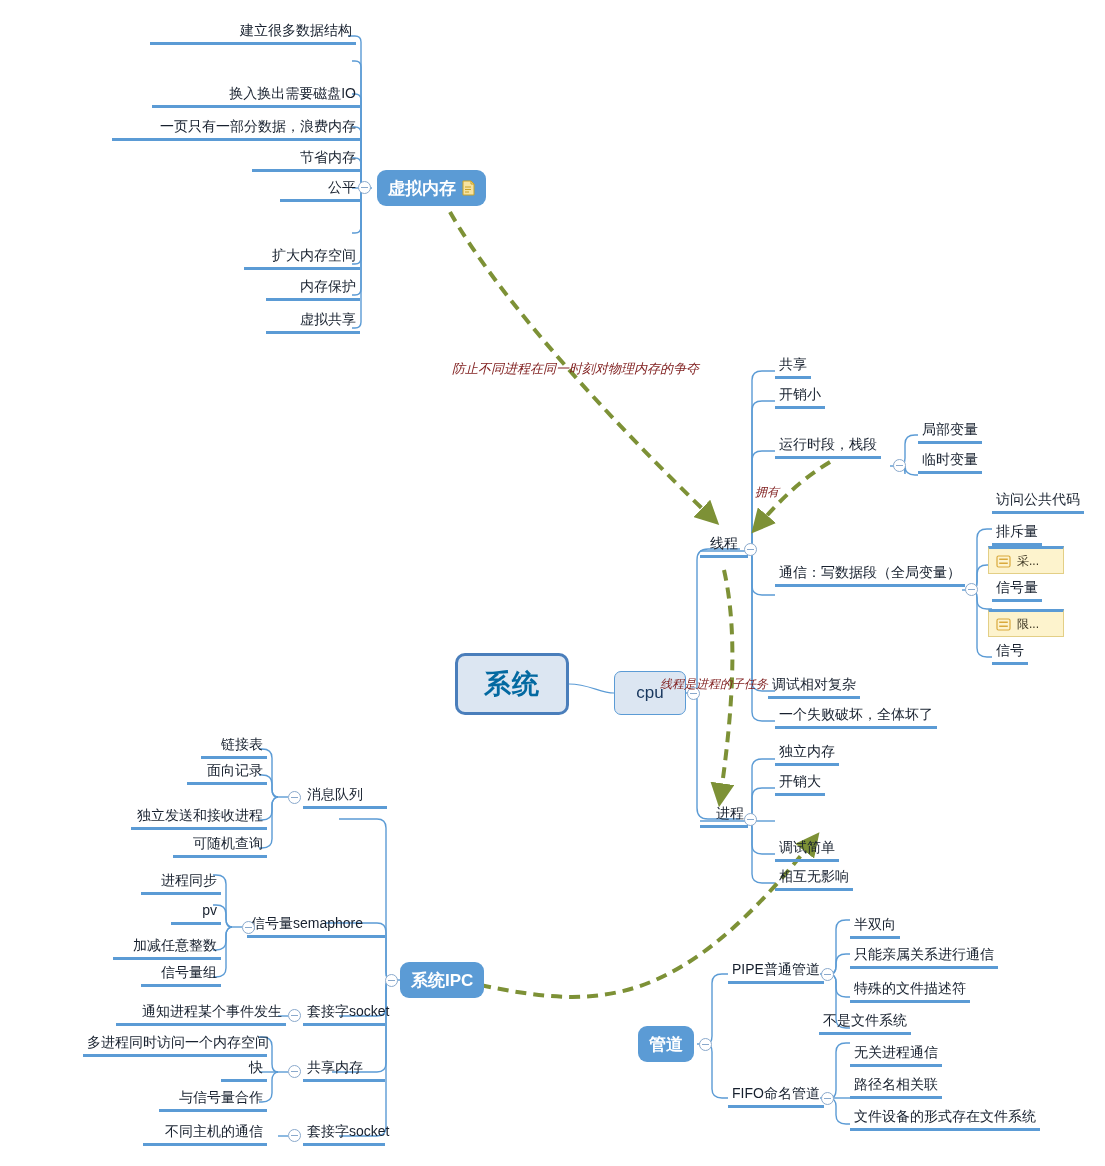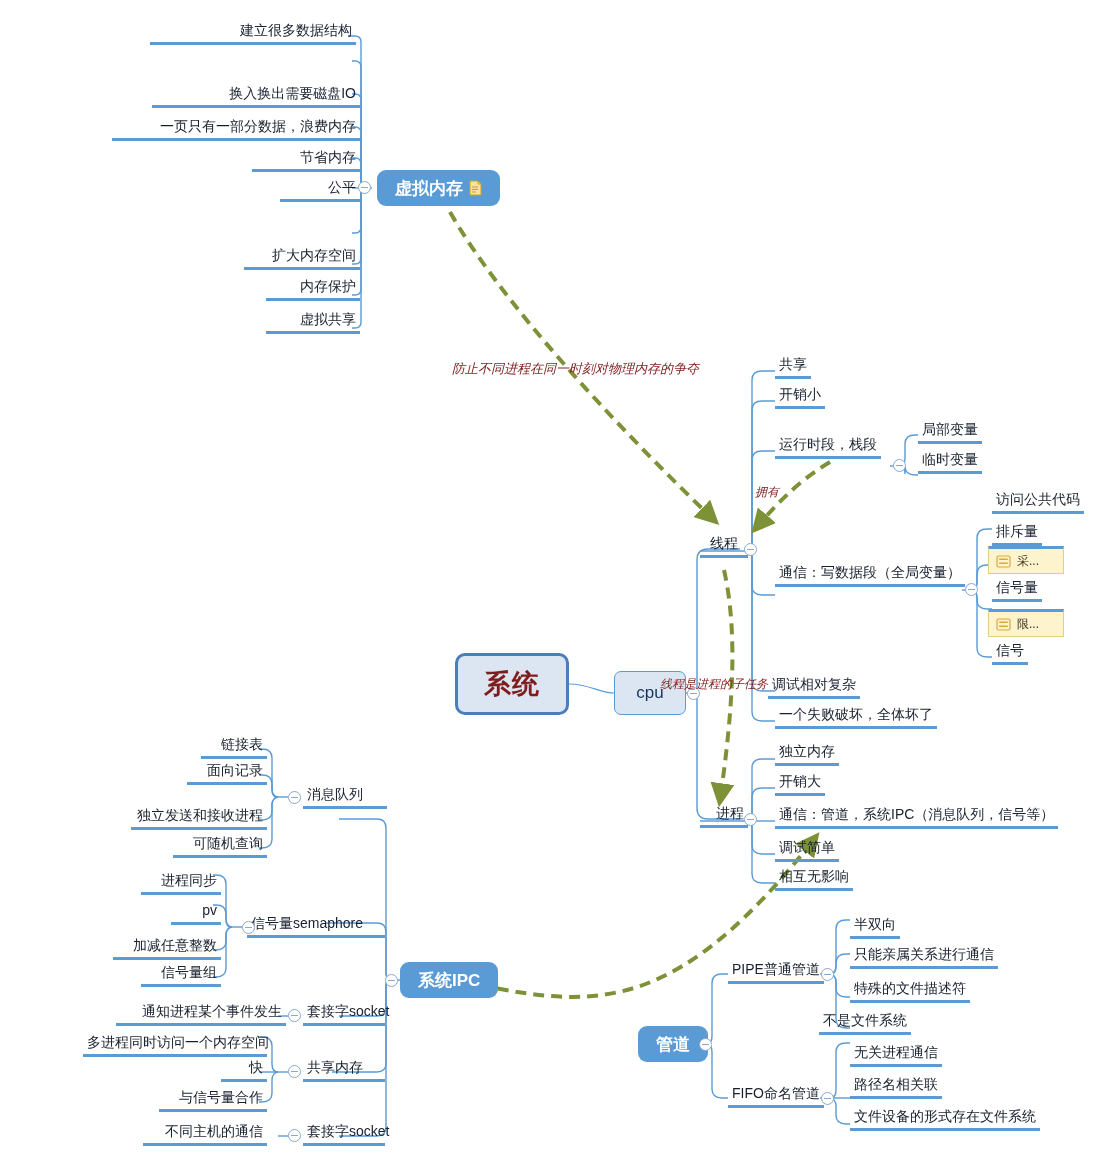--- a/index.html
+++ b/index.html
@@ -28,35 +28,35 @@
   .node-box{
     position:absolute;
     box-sizing:border-box;
     display:flex;align-items:center;justify-content:center;
     white-space:nowrap;
   }
   .root-node{
     background:#dce6f2;
     border:3px solid #4a7ebb;
     border-radius:10px;
-    font-size:27px;font-weight:bold;color:#7f1d1d;
+    font-size:27px;font-weight:bold;color:#0369a1;
     letter-spacing:1px;
   }
   .cpu-node{
     background:#dce6f2;
     border:1.5px solid #5b9bd5;
     border-radius:7px;
     font-size:17px;color:#17365d;
   }
   .blue-pill{
     background:#5b9bd5;
     border-radius:9px;
     color:#ffffff;font-weight:bold;font-size:17px;
     gap:6px;
-    padding:0 18px;
+    padding:0 11px;
   }
   .note-glyph{
     display:inline-block;width:13px;height:16px;position:relative;
   }
   .note-glyph svg{display:block;}
 
   
   .note-card{
     position:absolute;
     box-sizing:border-box;
@@ -262,21 +262,20 @@
   <div class="topic la" style="left:992px;top:641px;">信号</div>
 
   <div class="topic la" style="left:768px;top:675px;">调试相对复杂</div>
   <div class="topic la" style="left:775px;top:705px;">一个失败破坏，全体坏了</div>
 
   <div class="topic la" style="left:700px;top:804px;width:40px;text-align:right;">进程</div>
   <div class="toggle" style="left:744px;top:813px;"></div>
 
   <div class="topic la" style="left:775px;top:742px;">独立内存</div>
   <div class="topic la" style="left:775px;top:772px;">开销大</div>
-  <div class="topic la" style="left:775px;top:805px;">通信：管道，系统IPC（消息队列，信号等）</div>
   <div class="topic la" style="left:775px;top:838px;">调试简单</div>
   <div class="topic la" style="left:775px;top:867px;">相互无影响</div>
 
   <div class="node-box blue-pill" style="left:400px;top:962px;height:36px;">
     <span>系统IPC</span>
   </div>
   <div class="toggle" style="left:385px;top:974px;"></div>
 
   <div class="topic ra" style="left:303px;top:785px;width:76px;text-align:left;">消息队列</div>
   <div class="toggle" style="left:288px;top:791px;"></div>

